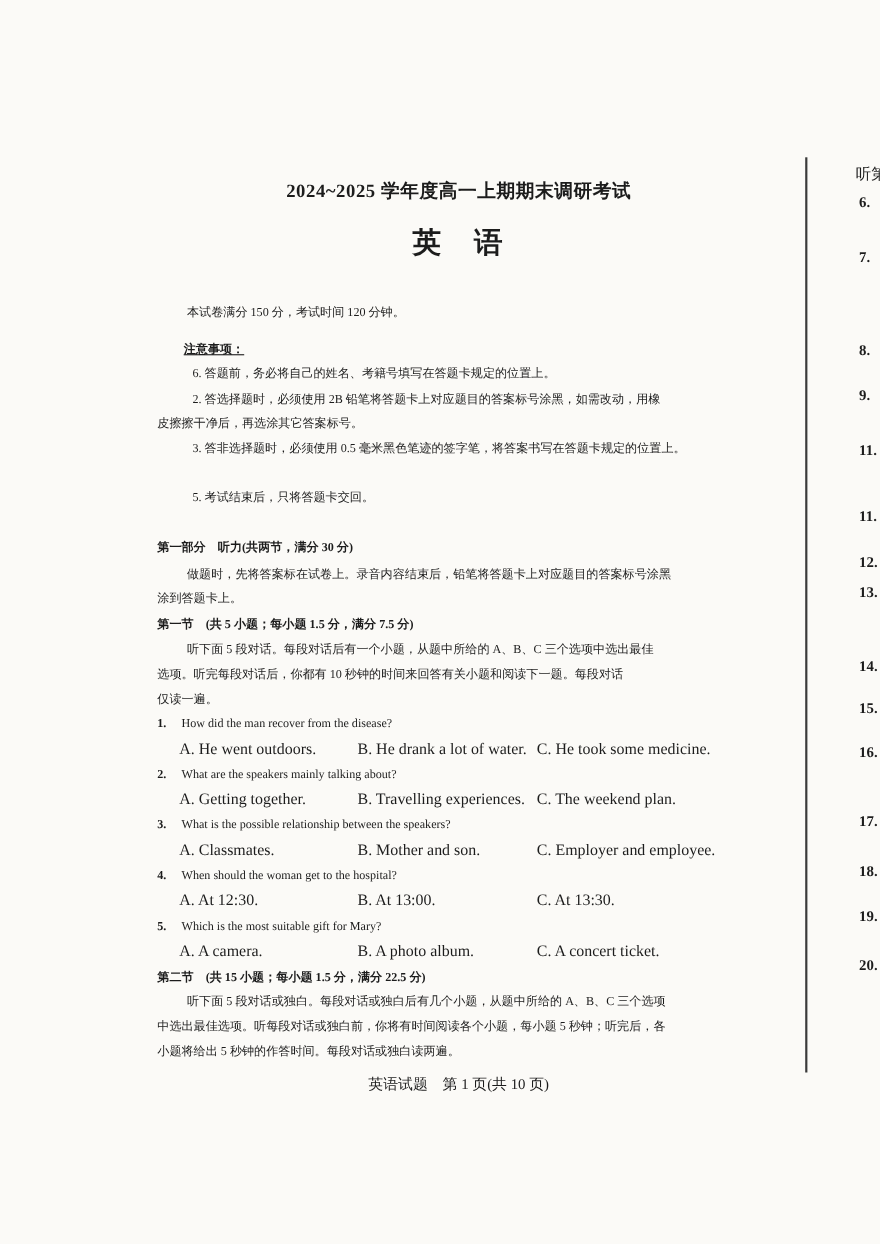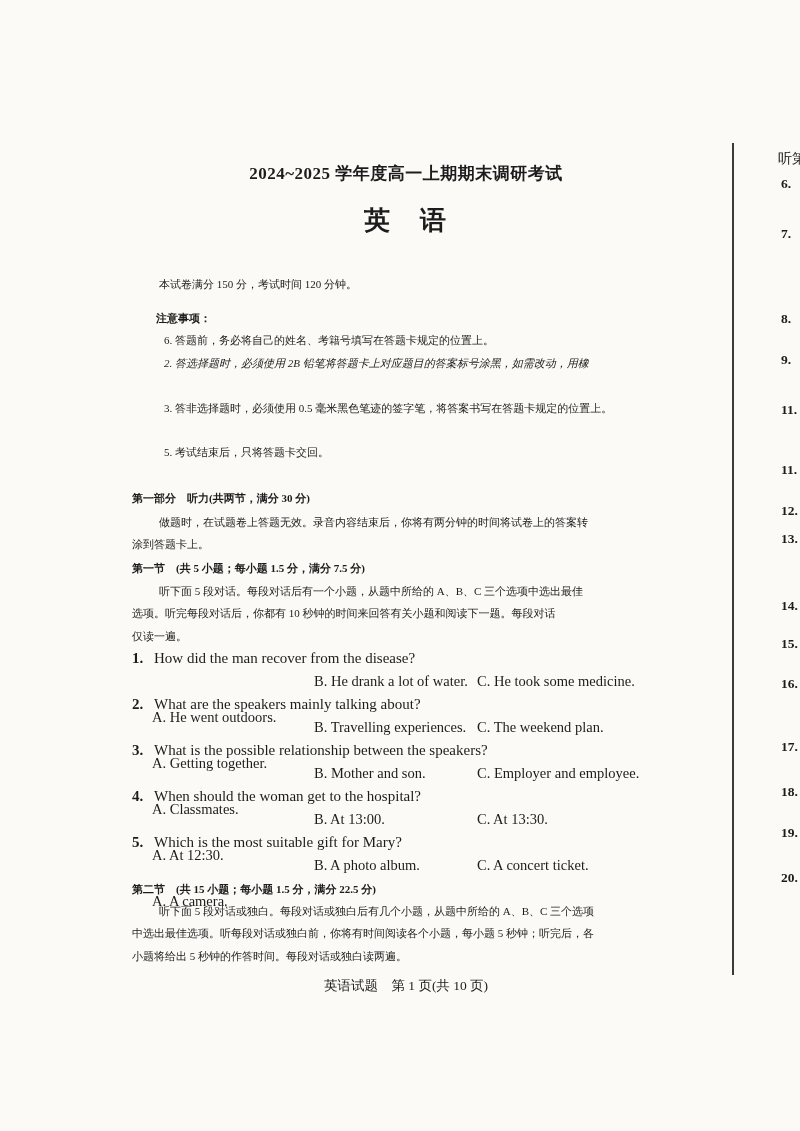--- a/index.html
+++ b/index.html
@@ -4,59 +4,60 @@
 <style>
   html,body{margin:0;padding:0;}
   body{
     width:800px;height:1131px;position:relative;overflow:hidden;
     background:#fbfaf7;
     font-family:"Liberation Serif","DejaVu Serif",serif;
     color:#1c1c1c;
     -webkit-font-smoothing:antialiased;
   }
   .page{position:absolute;inset:0;}
-  .content{position:absolute;left:132px;top:0;width:548px;height:939px;}
+  .content{position:absolute;left:143px;top:0;width:548px;height:939px;}
   .ln{position:absolute;left:0;width:100%;font-size:11px;line-height:17px;white-space:nowrap;}
   .center{text-align:center;}
   .bold{font-weight:700;}
   .title{font-size:17px;letter-spacing:0.5px;}
   .subject{font-size:26px;letter-spacing:2px;}
-  .ind24{padding-left:24px;}
+  .ind24{padding-left:24px;text-decoration:underline;}
   .ind27{padding-left:27px;}
   .ind32{padding-left:32px;box-sizing:border-box;}
-  .eng{font-size:15px;}
+  .eng{font-size:11px;}
   .qnum{font-weight:700;display:inline-block;width:22px;}
   .opt-row{position:absolute;left:0;width:100%;}
   .opt{position:absolute;font-size:14.5px;line-height:17px;white-space:nowrap;}
-  .opt.a{left:20px;margin-top:36px;} .opt.b{left:182px;} .opt.c{left:345px;}
+  .opt.a{left:20px;} .opt.b{left:182px;} .opt.c{left:345px;}
   .footer{font-size:13.5px;}
   .page-divider{position:absolute;left:732px;top:143px;width:2px;height:832px;background:#3a3a3a;}
   .side-item{position:absolute;left:781px;font-size:13.5px;font-weight:700;white-space:nowrap;}
   .side-frag{position:absolute;left:778px;font-size:14px;font-weight:400;white-space:nowrap;}
 </style>
 </head>
 <body>
 
 <div class="page">
 
   <div class="content">
 
     <div class="ln center bold title" style="top:165px;">2024~2025 学年度高一上期期末调研考试</div>
     <div class="ln center bold subject" style="top:212px;">英　语</div>
 
     <div class="ln ind27" style="top:276px;">本试卷满分 150 分，考试时间 120 分钟。</div>
 
     <div class="ln ind24 bold" style="top:310px;">注意事项：</div>
     <div class="ln ind32" style="top:332px;">6. 答题前，务必将自己的姓名、考籍号填写在答题卡规定的位置上。</div>
-    <div class="ln ind32" style="top:355px;font-style:italic;">2. 答选择题时，必须使用 2B 铅笔将答题卡上对应题目的答案标号涂黑，如需改动，用橡</div>
+    <div class="ln ind32" style="top:355px;">2. 答选择题时，必须使用 2B 铅笔将答题卡上对应题目的答案标号涂黑，如需改动，用橡</div>
+    <div class="ln" style="top:377px;">皮擦擦干净后，再选涂其它答案标号。</div>
     <div class="ln ind32" style="top:400px;">3. 答非选择题时，必须使用 0.5 毫米黑色笔迹的签字笔，将答案书写在答题卡规定的位置上。</div>
     <div class="ln ind32" style="top:444px;">5. 考试结束后，只将答题卡交回。</div>
 
     <div class="ln bold" style="top:490px;">第一部分　听力(共两节，满分 30 分)</div>
-    <div class="ln ind27" style="top:514px;">做题时，在试题卷上答题无效。录音内容结束后，你将有两分钟的时间将试卷上的答案转</div>
+    <div class="ln ind27" style="top:514px;">做题时，先将答案标在试卷上。录音内容结束后，铅笔将答题卡上对应题目的答案标号涂黑</div>
     <div class="ln" style="top:536px;">涂到答题卡上。</div>
 
     <div class="ln bold" style="top:560px;">第一节　(共 5 小题；每小题 1.5 分，满分 7.5 分)</div>
     <div class="ln ind27" style="top:583px;">听下面 5 段对话。每段对话后有一个小题，从题中所给的 A、B、C 三个选项中选出最佳</div>
     <div class="ln" style="top:605px;">选项。听完每段对话后，你都有 10 秒钟的时间来回答有关小题和阅读下一题。每段对话</div>
     <div class="ln" style="top:628px;">仅读一遍。</div>
 
     <div class="ln eng" style="top:650px;">
       <span class="qnum">1.</span><span>How did the man recover from the disease?</span>
     </div>

